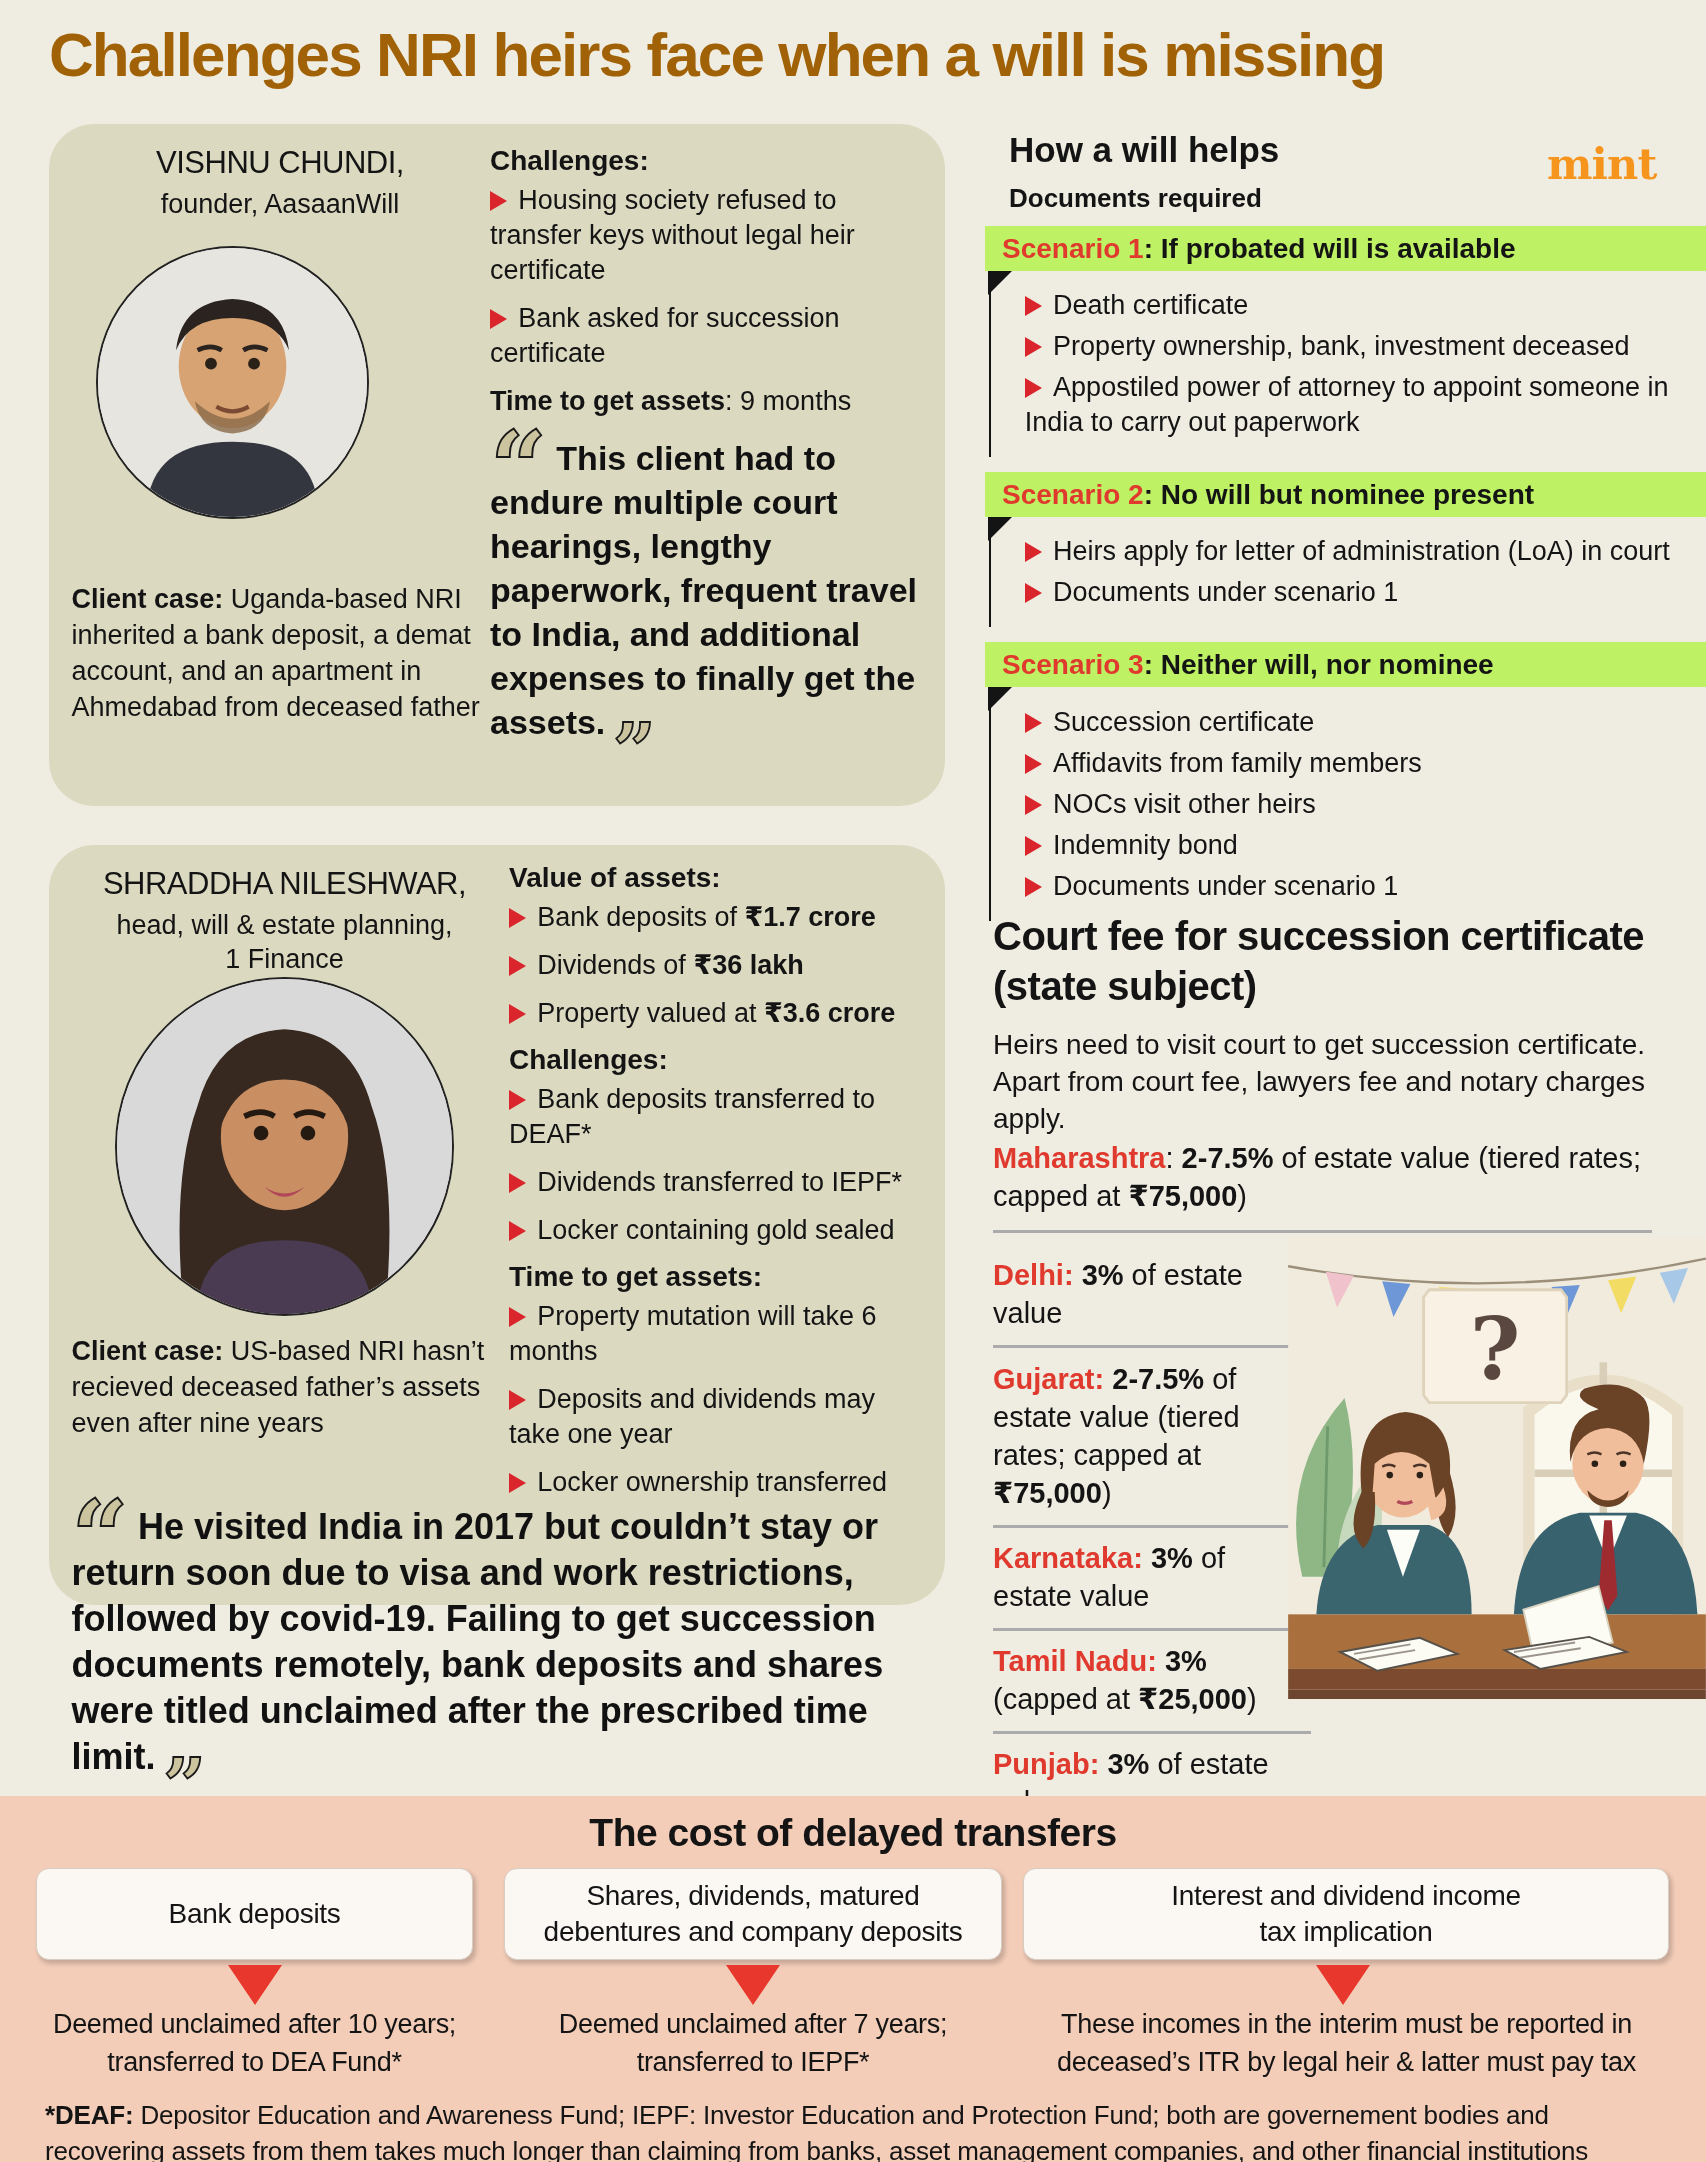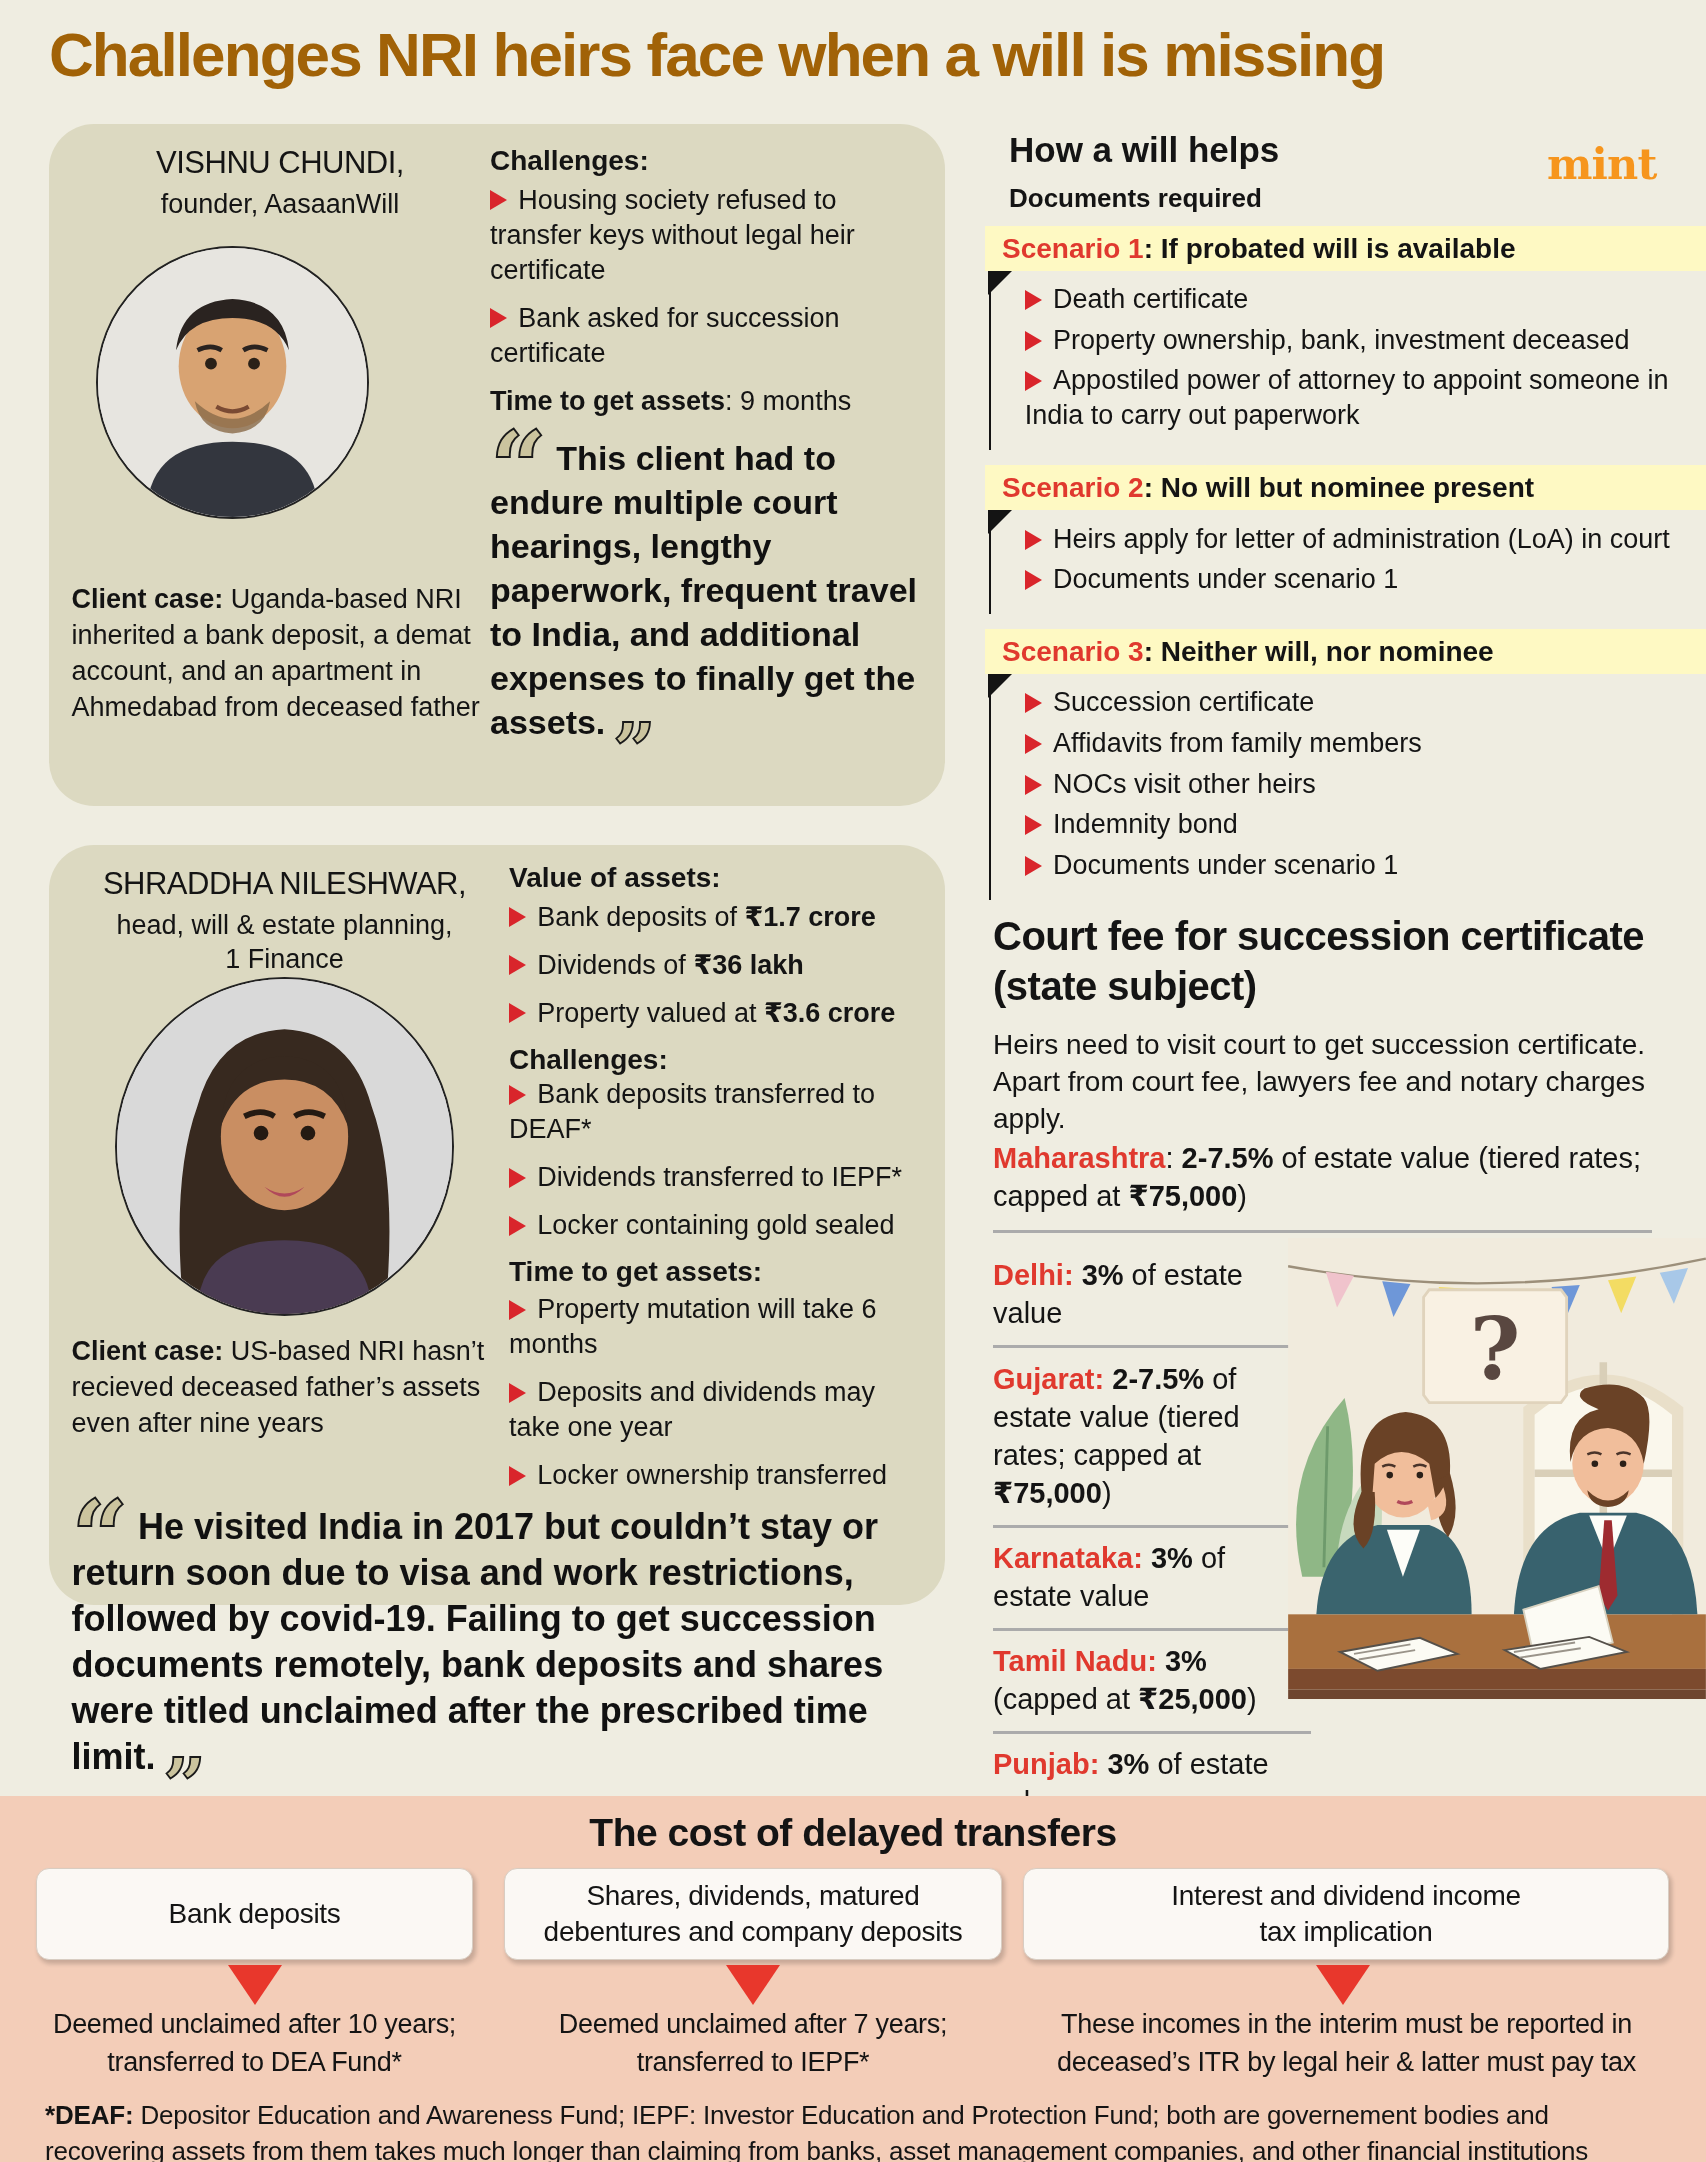--- a/index.html
+++ b/index.html
@@ -13,37 +13,37 @@
   .card{position:absolute;left:49px;width:896px;background:#DCD9C1;border-radius:45px;}
   #card1{top:124px;height:682px;}
   #card2{top:845px;height:760px;}
   .p-head{position:absolute;text-align:center;}
   .p-name{font-size:31px;font-weight:normal;letter-spacing:-0.5px;}
   .p-role{font-size:27px;margin-top:5.6px;line-height:34px;}
   .photo{position:absolute;border-radius:50%;border:2.8px solid #222;overflow:hidden;background:#E6E4DF;}
   .case{position:absolute;font-size:27px;line-height:36px;}
   .col-flow{position:absolute;}
   .sec-h{font-size:28px;font-weight:bold;margin:0 0 5.6px 0;}
-  .bullet{font-size:27px;line-height:35px;margin:0 0 13px 0;}
+  .bullet{font-size:27px;line-height:35px;margin:6px 0 13px 0;}
   .tri{display:inline-block;width:0;height:0;border-top:10.4px solid transparent;border-bottom:10.4px solid transparent;
        border-left:17px solid #D9252B;margin-right:11.3px;vertical-align:-1.9px;}
   .timeline{font-size:27px;line-height:35px;margin:3.8px 0 9.4px 0;}
   .quote{font-weight:bold;color:#111;}
   .q1{font-size:34px;line-height:44px;margin-top:17px;}
   .q2{position:absolute;left:22.6px;top:659px;width:852px;font-size:36px;line-height:46px;}
   .qo,.qc{font-family:"DejaVu Serif",serif;font-weight:bold;color:#CBC49E;-webkit-text-stroke:1.9px #1a1a1a;}
   .qo{font-size:99px;line-height:0;vertical-align:-32px;margin-right:9.4px;}
   .qc{font-size:75px;line-height:0;vertical-align:-43px;margin-left:7.5px;}
   
   .r-head{position:absolute;left:1009px;top:130px;font-size:35px;font-weight:bold;}
   .brand{position:absolute;left:1547px;top:139px;font-family:"DejaVu Serif",serif;font-weight:bold;
          font-size:43px;color:#F6951D;letter-spacing:-0.9px;}
   .r-sub{position:absolute;left:1009px;top:183px;font-size:26px;font-weight:bold;}
   #scenarios{position:absolute;left:985px;top:226px;width:721px;}
-  .sc-bar{background:#fef9c3;height:45px;line-height:45px;font-size:28px;font-weight:bold;padding-left:17px;
+  .sc-bar{background:#bef264;height:45px;line-height:45px;font-size:28px;font-weight:bold;padding-left:17px;
           white-space:nowrap;overflow:hidden;}
   .sc-body{position:relative;border-left:2.8px solid #141414;margin-left:3.8px;padding:11.3px 0 11.3px 34px;}
   .sc-body::before{content:"";position:absolute;left:-2.8px;top:0;width:0;height:0;
           border-top:24.5px solid #141414;border-right:24.5px solid transparent;}
   .sc-body .bullet{margin-bottom:5.6px;width:659px;}
   .scenario{margin-bottom:15px;}
   .court-h{position:absolute;left:993px;top:911px;width:659px;font-size:40px;font-weight:bold;line-height:50px;letter-spacing:-0.5px;}
   .court-d{position:absolute;left:993px;top:1026px;width:664px;font-size:28px;line-height:37px;}
   .state{font-size:29px;line-height:38px;}
   #state-wide{position:absolute;left:993px;top:1139px;width:659px;padding-bottom:15px;border-bottom:3.8px solid #ABABAB;}

